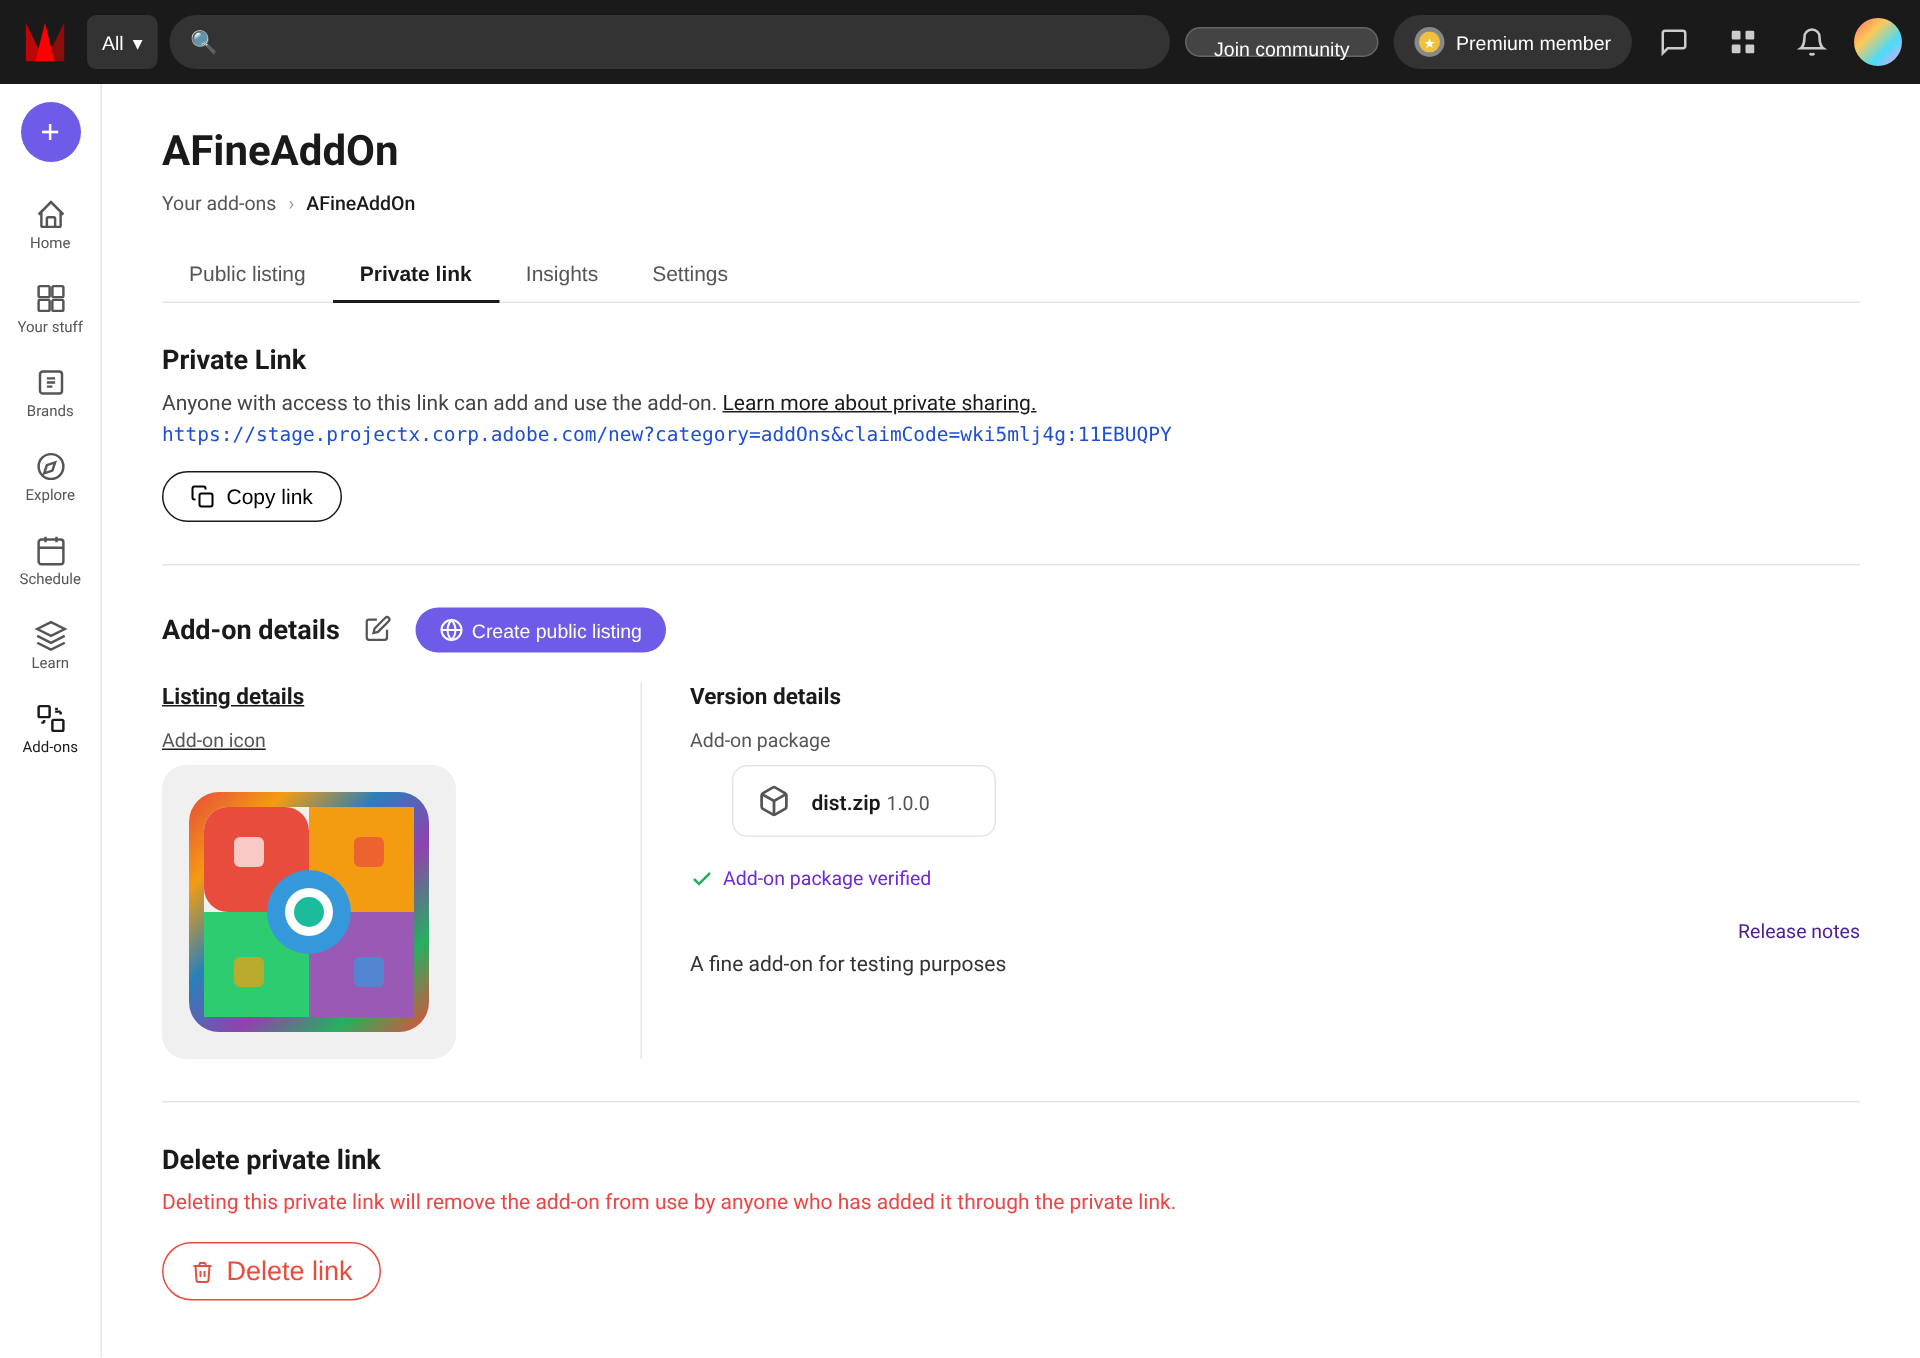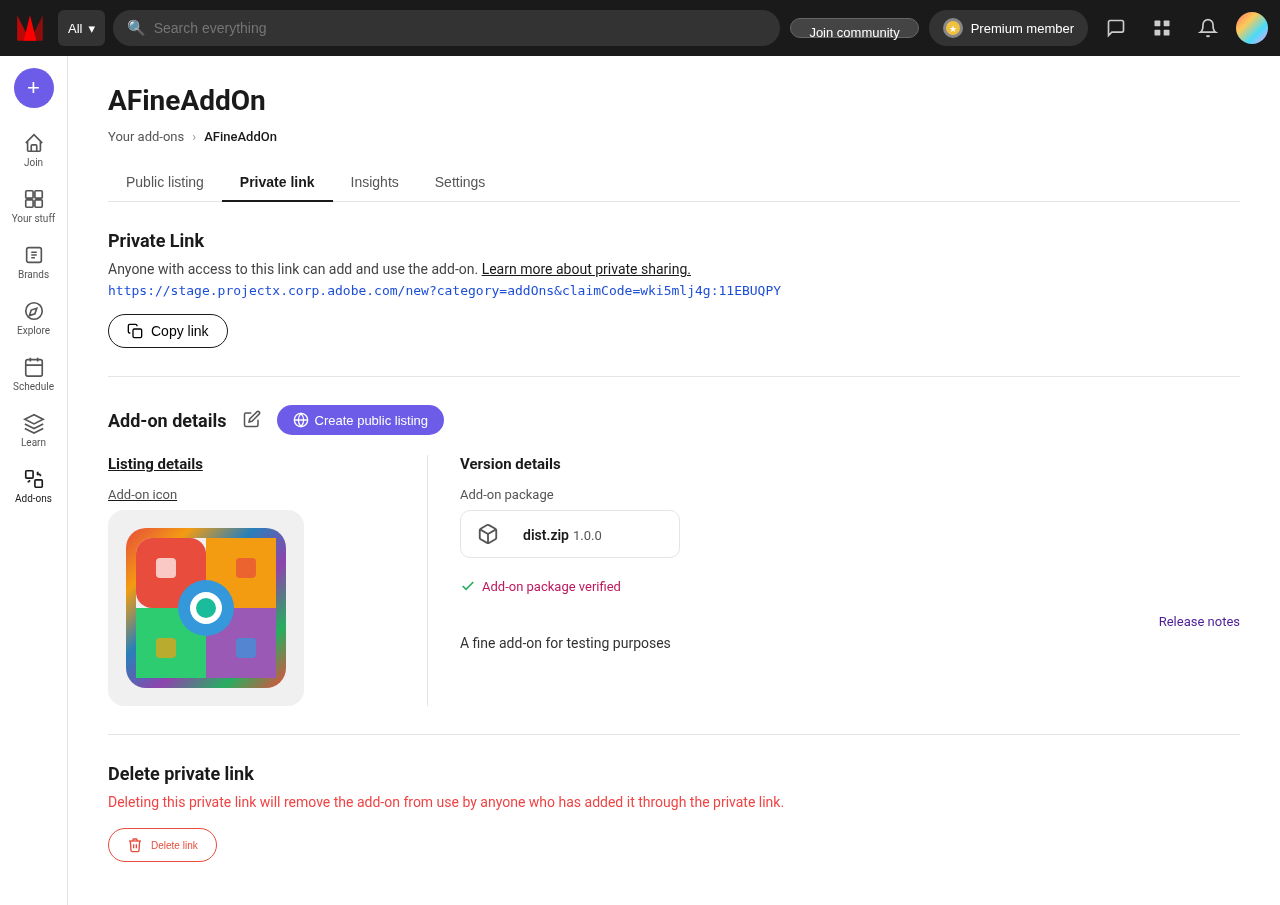--- a/index.html
+++ b/index.html
@@ -103,34 +103,34 @@
     .details-label { font-size: 13px; color: #555; margin-bottom: 8px; }
 
     .icon-preview { width: 196px; height: 196px; background: #f0f0f0; border-radius: 16px; display: flex; align-items: center; justify-content: center; overflow: hidden; margin-top: 4px; }
     .addon-icon-img {
       width: 160px; height: 160px; border-radius: 20px;
       background: linear-gradient(135deg, #e74c3c 0%, #f39c12 20%, #2980b9 40%, #8e44ad 60%, #27ae60 80%, #e74c3c 100%);
       display: flex; align-items: center; justify-content: center; position: relative; overflow: hidden;
     }
 
     .package-box {
-      display: flex; align-items: center; gap: 24px; border: 1px solid #e5e5e5; border-radius: 10px; padding: 12px 16px; width: 220px; margin-bottom: 20px;
+      display: flex; align-items: center; gap: 14px; border: 1px solid #e5e5e5; border-radius: 10px; padding: 12px 16px; width: 176px; margin-bottom: 20px; margin-left: 28px;
     }
     .package-name { font-size: 14px; font-weight: 600; }
     .package-version { font-size: 13px; color: #555; }
-    .verified-row { display: flex; align-items: center; gap: 6px; font-size: 13px; color: #be185d; margin-bottom: 20px; }
+    .verified-row { display: flex; align-items: center; gap: 6px; font-size: 13px; color: #6d28d9; margin-bottom: 20px; }
 
     .release-notes-label { font-size: 13px; color: #4c1d95; margin-bottom: 6px; text-align: right; }
     .release-notes-text { font-size: 14px; color: #333; }
 
     
     .delete-section-title { font-size: 18px; font-weight: 700; margin-bottom: 10px; }
     .delete-section-desc { font-size: 14px; color: #ef4444; margin-bottom: 18px; }
     .delete-btn {
-      display: inline-flex; align-items: center; gap: 8px; border: 1.5px solid #e74c3c; background: #fff; color: #e74c3c; border-radius: 20px; padding: 8px 18px; font-size: 10px; cursor: pointer; font-weight: 500;
+      display: inline-flex; align-items: center; gap: 8px; border: 1.5px solid #e74c3c; background: #fff; color: #e74c3c; border-radius: 20px; padding: 8px 18px; font-size: 18px; cursor: pointer; font-weight: 500;
     }
   </style>
 </head>
 <body>
 
 <div class="topbar">
   <button class="logo-btn">
     <svg class="logo-svg" viewBox="0 0 40 40">
       <polygon points="20,4 36,36 4,36" fill="none"></polygon>
       <polygon points="20,4 28,36 12,36" fill="#FF0000"></polygon>
@@ -139,21 +139,20 @@
     </svg>
   </button>
 
   <div class="search-container">
     <button class="filter-dropdown">
       <span>All</span>
       <span>▾</span>
     </button>
     <div class="search-bar">
       <span style="color:#aaa; font-size:15px;">🔍</span>
-      <input type="text" placeholder="Search everything" style="">
     </div>
   </div>
 
   <button class="join-btn">
     <span>Join community</span>
   </button>
 
   <button class="premium-btn">
     <div class="premium-icon">
       <svg width="14" height="14" viewBox="0 0 14 14">
@@ -190,21 +189,21 @@
 
   <nav class="sidebar">
     <button class="new-btn">
       <span>+</span>
     </button>
 
     <a class="sidebar-item">
       <svg viewBox="0 0 24 24" fill="none" stroke="currentColor" stroke-width="1.8">
           <path d="M3 12L5 10M5 10L12 3L19 10M5 10V20C5 20.6 5.4 21 6 21H9M19 10L21 12M19 10V20C19 20.6 18.6 21 18 21H15M9 21V15C9 14.4 9.4 14 10 14H14C14.6 14 15 14.4 15 15V21M9 21H15"></path>
         </svg>
-      <span class="sidebar-label">Join</span>
+      <span class="sidebar-label">Home</span>
     </a>
 
     <a class="sidebar-item">
       <svg viewBox="0 0 24 24" fill="none" stroke="currentColor" stroke-width="1.8">
           <rect x="3" y="3" width="8" height="8" rx="1"></rect>
           <rect x="13" y="3" width="8" height="8" rx="1"></rect>
           <rect x="3" y="13" width="8" height="8" rx="1"></rect>
           <rect x="13" y="13" width="8" height="8" rx="1"></rect>
         </svg>
       <span class="sidebar-label">Your stuff</span>

